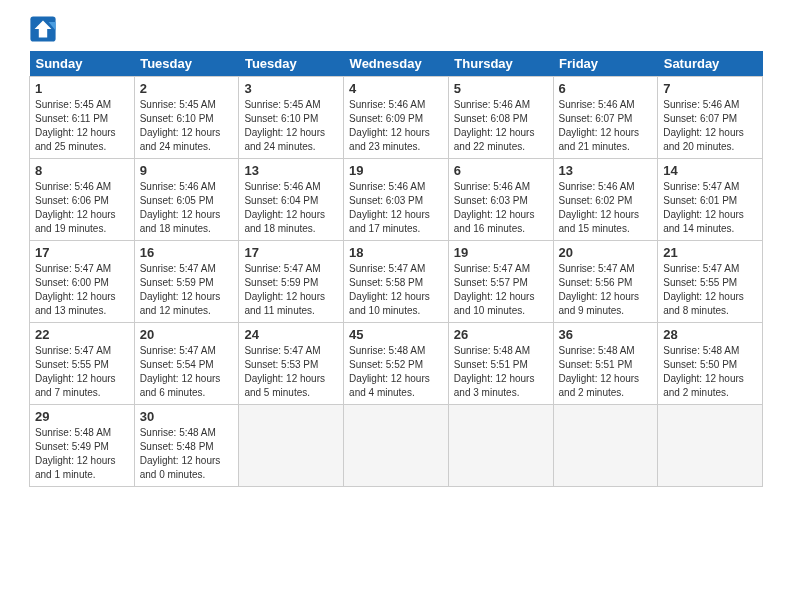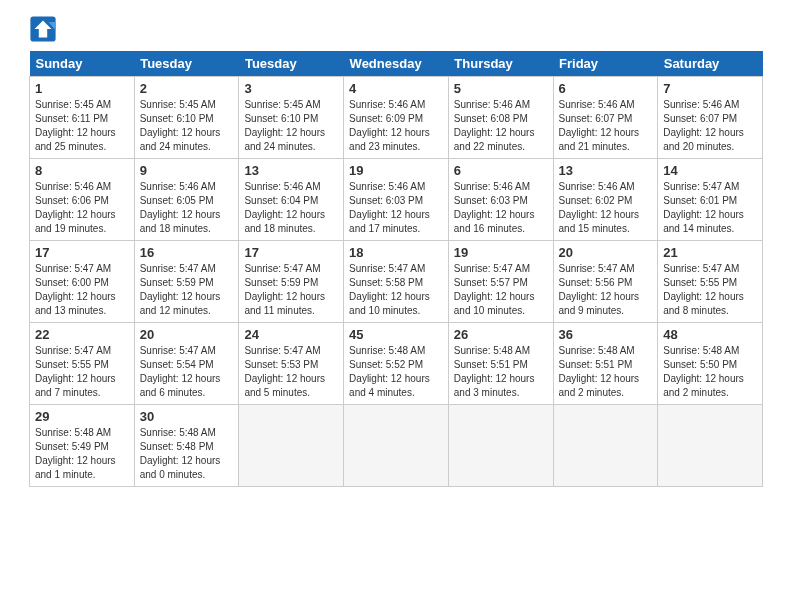--- a/index.html
+++ b/index.html
@@ -317,21 +317,21 @@
 and 3 minutes.</div>
           </td>
           <td>
             <span class="day-num">36</span>
             <div class="day-info" style="white-space: pre-line;">Sunrise: 5:48 AM
 Sunset: 5:51 PM
 Daylight: 12 hours
 and 2 minutes.</div>
           </td>
           <td>
-            <span class="day-num">48</span>
+            <span class="day-num">28</span>
             <div class="day-info" style="white-space: pre-line;">Sunrise: 5:48 AM
 Sunset: 5:50 PM
 Daylight: 12 hours
 and 2 minutes.</div>
           </td>
         </tr>
         <tr>
           <td>
             <span class="day-num">29</span>
             <div class="day-info" style="white-space: pre-line;">Sunrise: 5:48 AM

